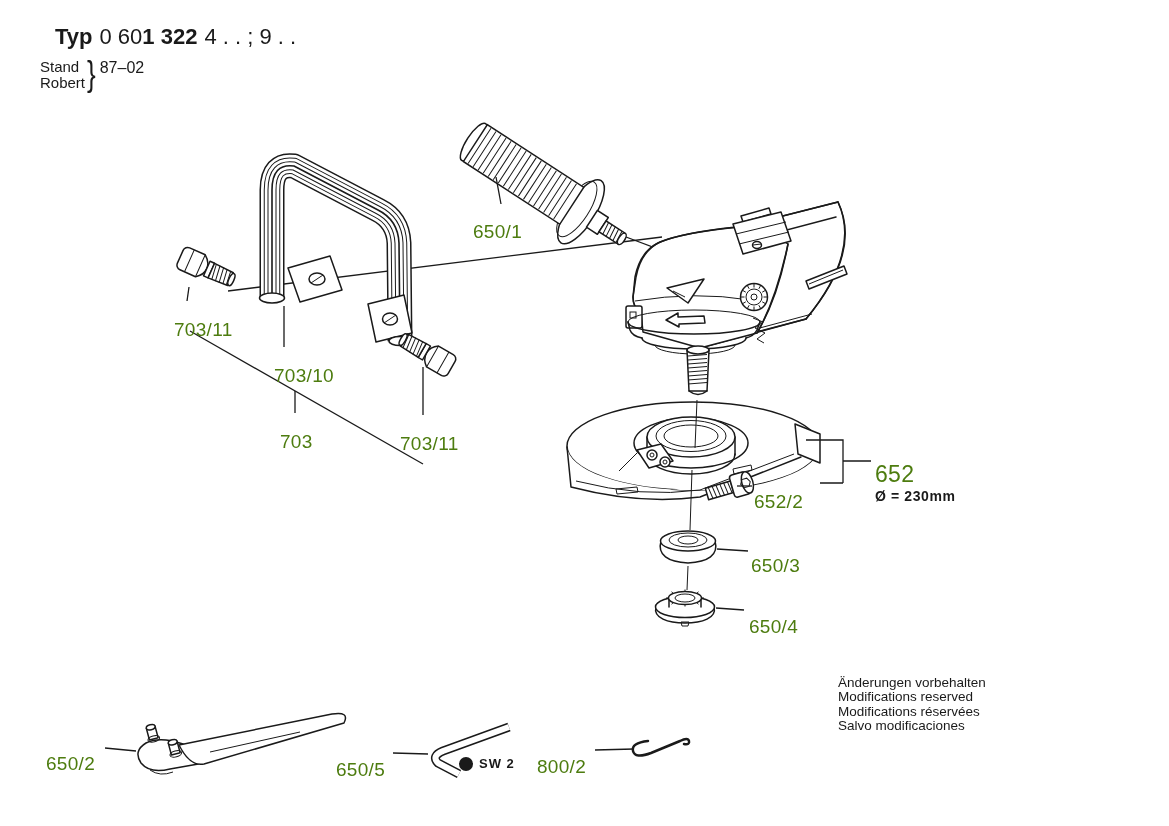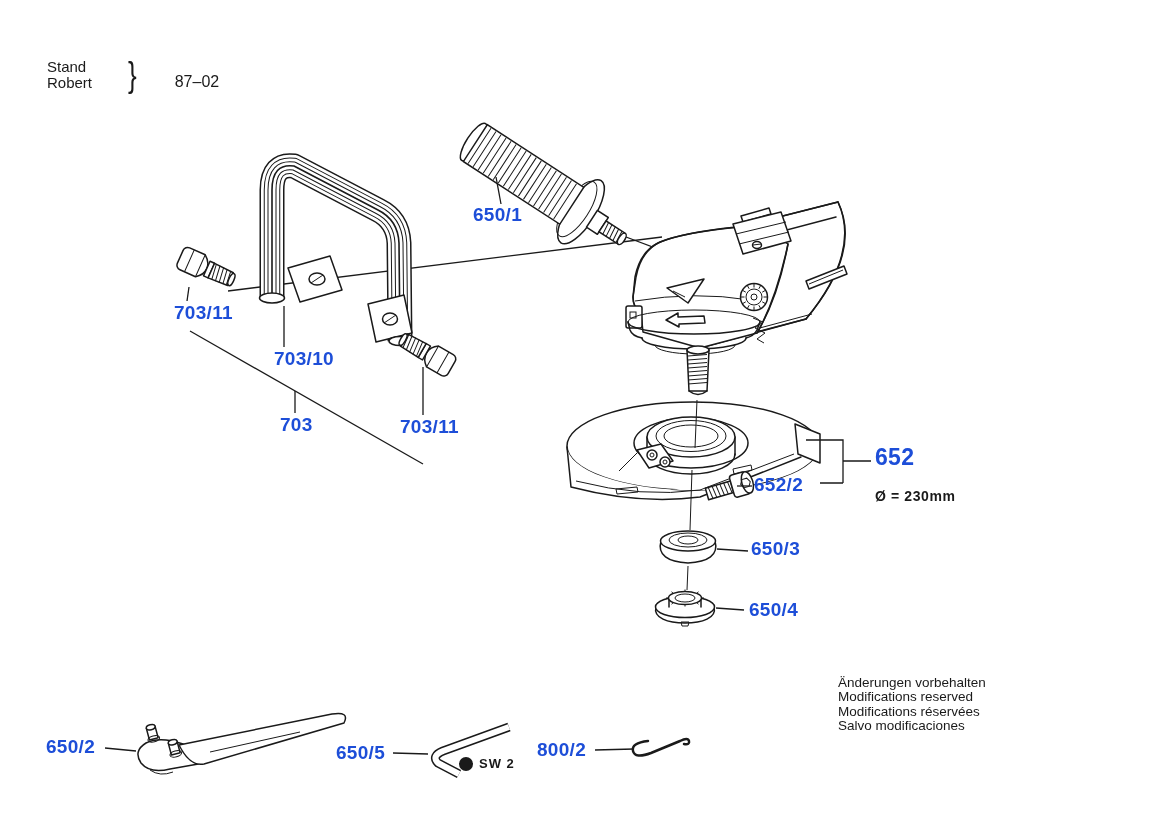--- a/index.html
+++ b/index.html
@@ -4,40 +4,43 @@
 <style>
   html,body{margin:0;padding:0;background:#fff;}
   body{width:1169px;height:826px;overflow:hidden;
        font-family:"Liberation Sans", sans-serif;color:#1a1a1a;}
   .page{position:relative;width:1169px;height:826px;background:#fff;}
   svg.art{position:absolute;left:0;top:0;}
   .ln{stroke:#1a1a1a;stroke-width:1.5;fill:none;stroke-linecap:round;stroke-linejoin:round;}
   .thin{stroke:#1a1a1a;stroke-width:1;fill:none;}
   .fw{fill:#fff;stroke:#1a1a1a;stroke-width:1.5;stroke-linejoin:round;}
   .leader{stroke:#1a1a1a;stroke-width:1.3;fill:none;}
-  .part-label{position:absolute;font-weight:bold;font-size:19px;letter-spacing:.3px;
-              white-space:nowrap;color:#1d4ed8;}
+  .part-label{position:absolute;font-weight:normal;font-size:19px;letter-spacing:.3px;
+              white-space:nowrap;color:#4d7c0f;margin-top:17px;}
   .part-label.big{font-size:23px;}
   .diam-label{position:absolute;font-weight:bold;font-size:14px;letter-spacing:.6px;white-space:nowrap;}
   .sw-label{position:absolute;font-weight:bold;font-size:13px;letter-spacing:1px;white-space:nowrap;}
   .typ-line{position:absolute;left:55px;top:24px;font-size:22px;white-space:nowrap;}
   .typ-line .b{font-weight:bold;}
   .typ-line .sp{margin-left:7px;}
-  .rev-block{position:absolute;left:47px;top:59px;display:flex;align-items:flex-end;gap:34px;}
+  .rev-block{position:absolute;left:40px;top:59px;display:flex;align-items:flex-start;}
   .rev-words{font-size:15px;line-height:16px;}
   .rev-brace{font-size:26px;font-weight:400;transform:scaleY(1.35);margin:0 4px 0 2px;display:inline-block;}
   .rev-value{font-size:16px;}
   .footer-notes{position:absolute;left:838px;top:676px;font-size:13.5px;line-height:14.4px;}
   .footer-company{position:absolute;left:838px;top:739px;font-size:13.5px;line-height:14.4px;font-weight:bold;}
 </style>
 </head>
 <body>
 
 <div class="page">
 
+  <div class="typ-line">
+    <span class="b">Typ</span><span class="sp">0 60</span><span class="b">1 322</span><span class="sp">4 . . ; 9 . .</span>
+  </div>
   <div class="rev-block">
     <div class="rev-words">
       <div>Stand</div>
       <div>Robert</div>
     </div>
     <span class="rev-brace">}</span>
     <span class="rev-value">87–02</span>
   </div>
 
   <svg class="art" width="1169" height="826" viewBox="0 0 1169 826">

